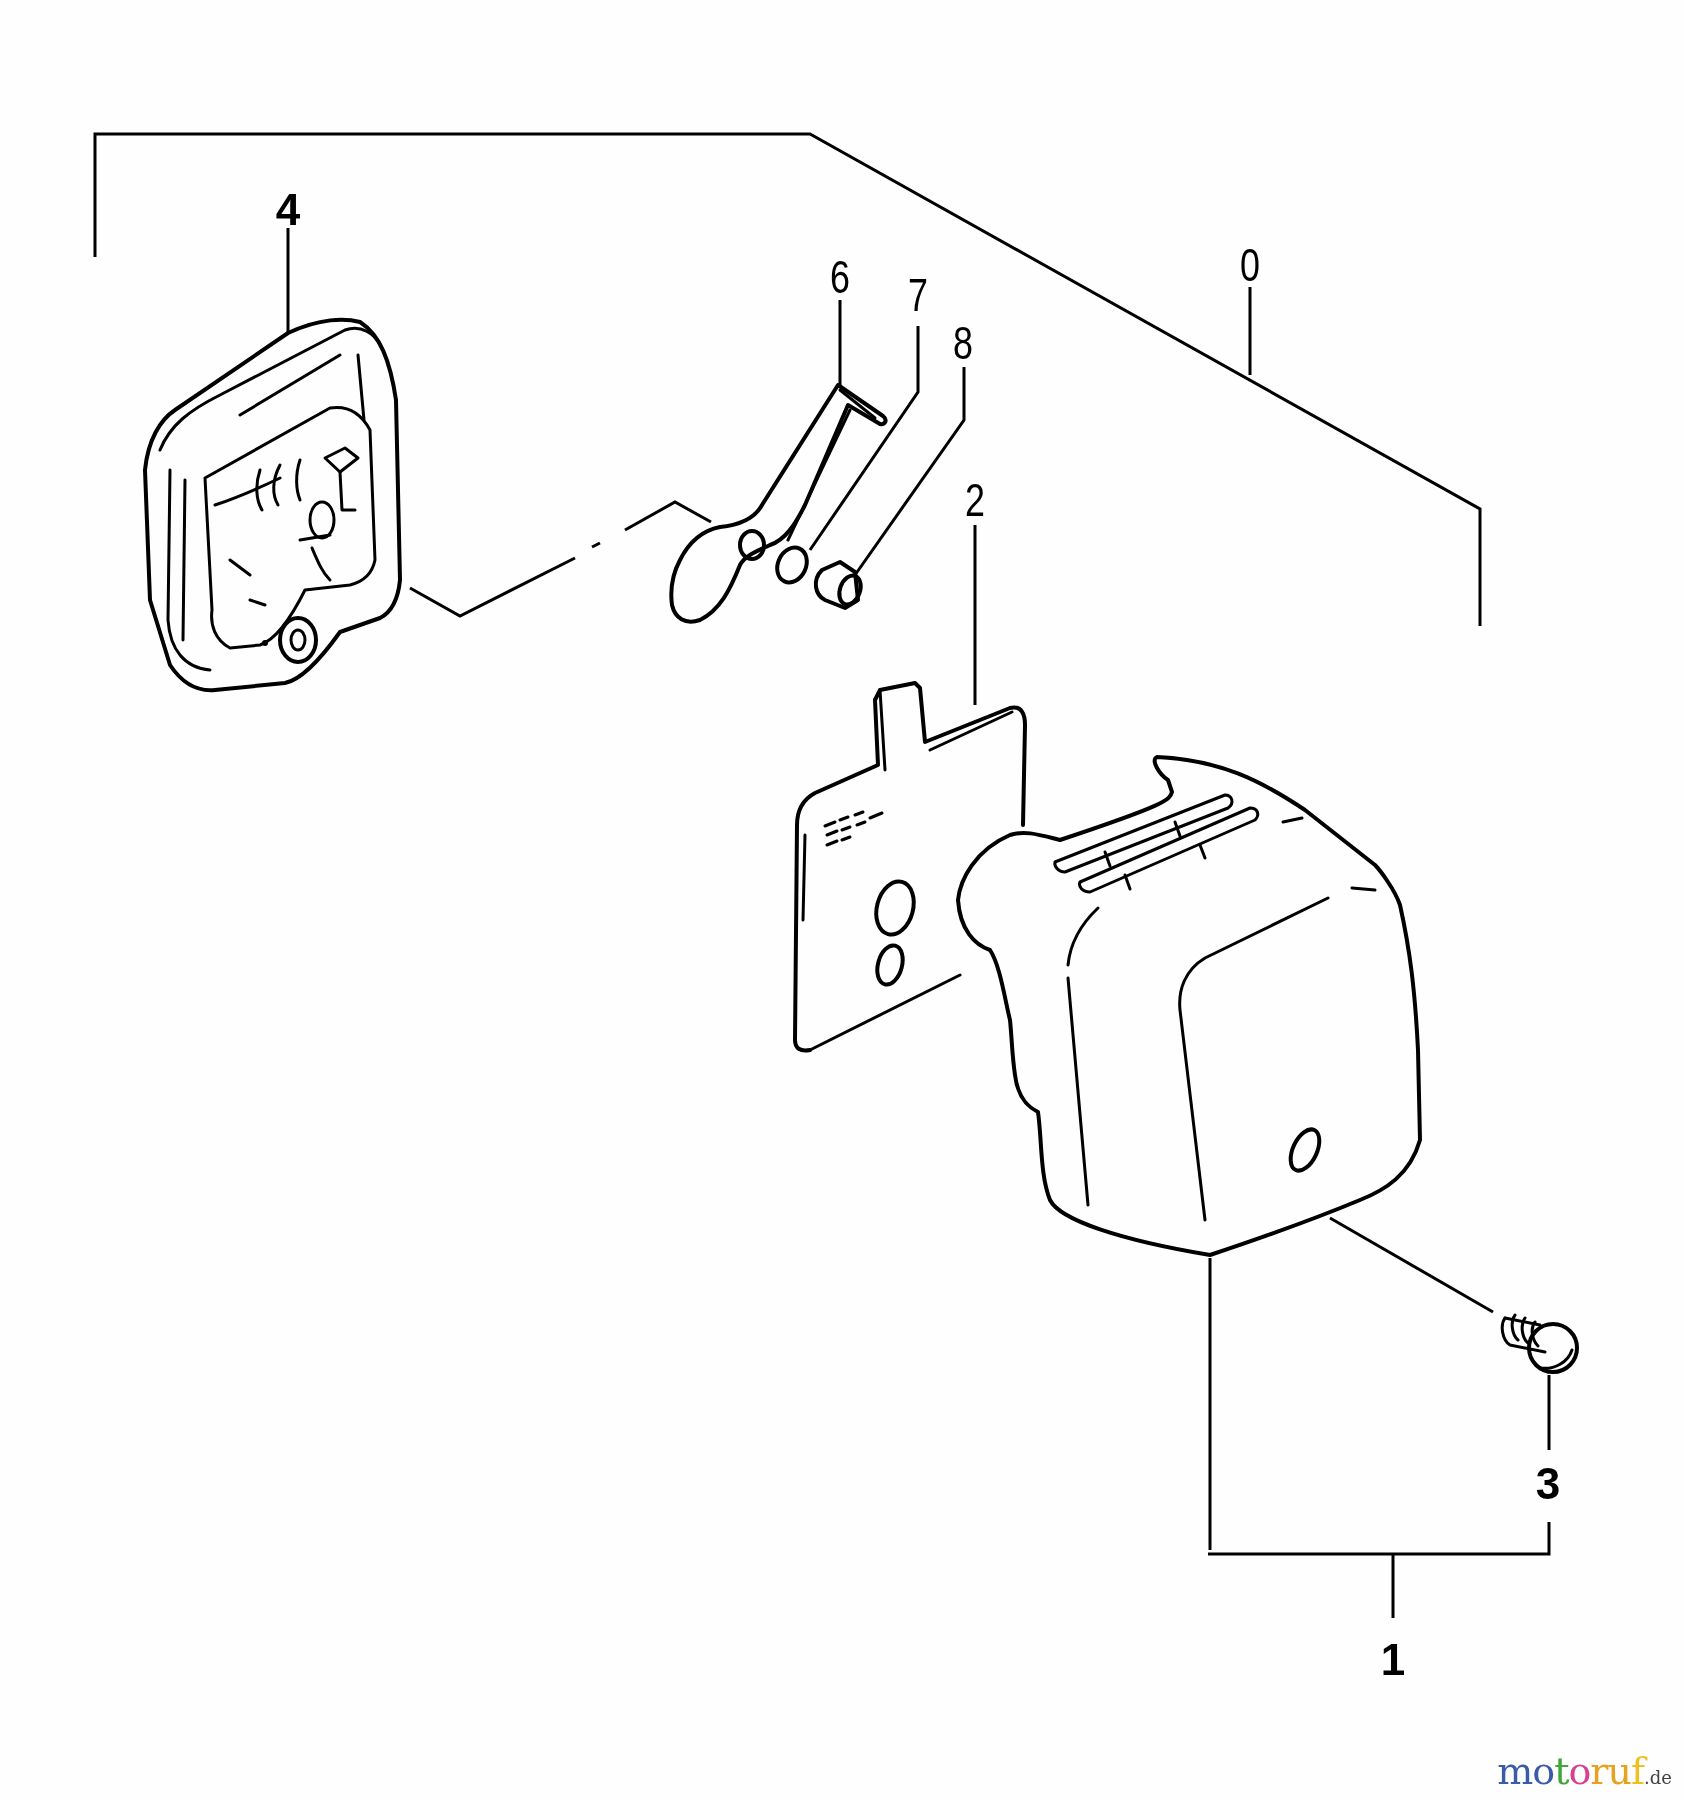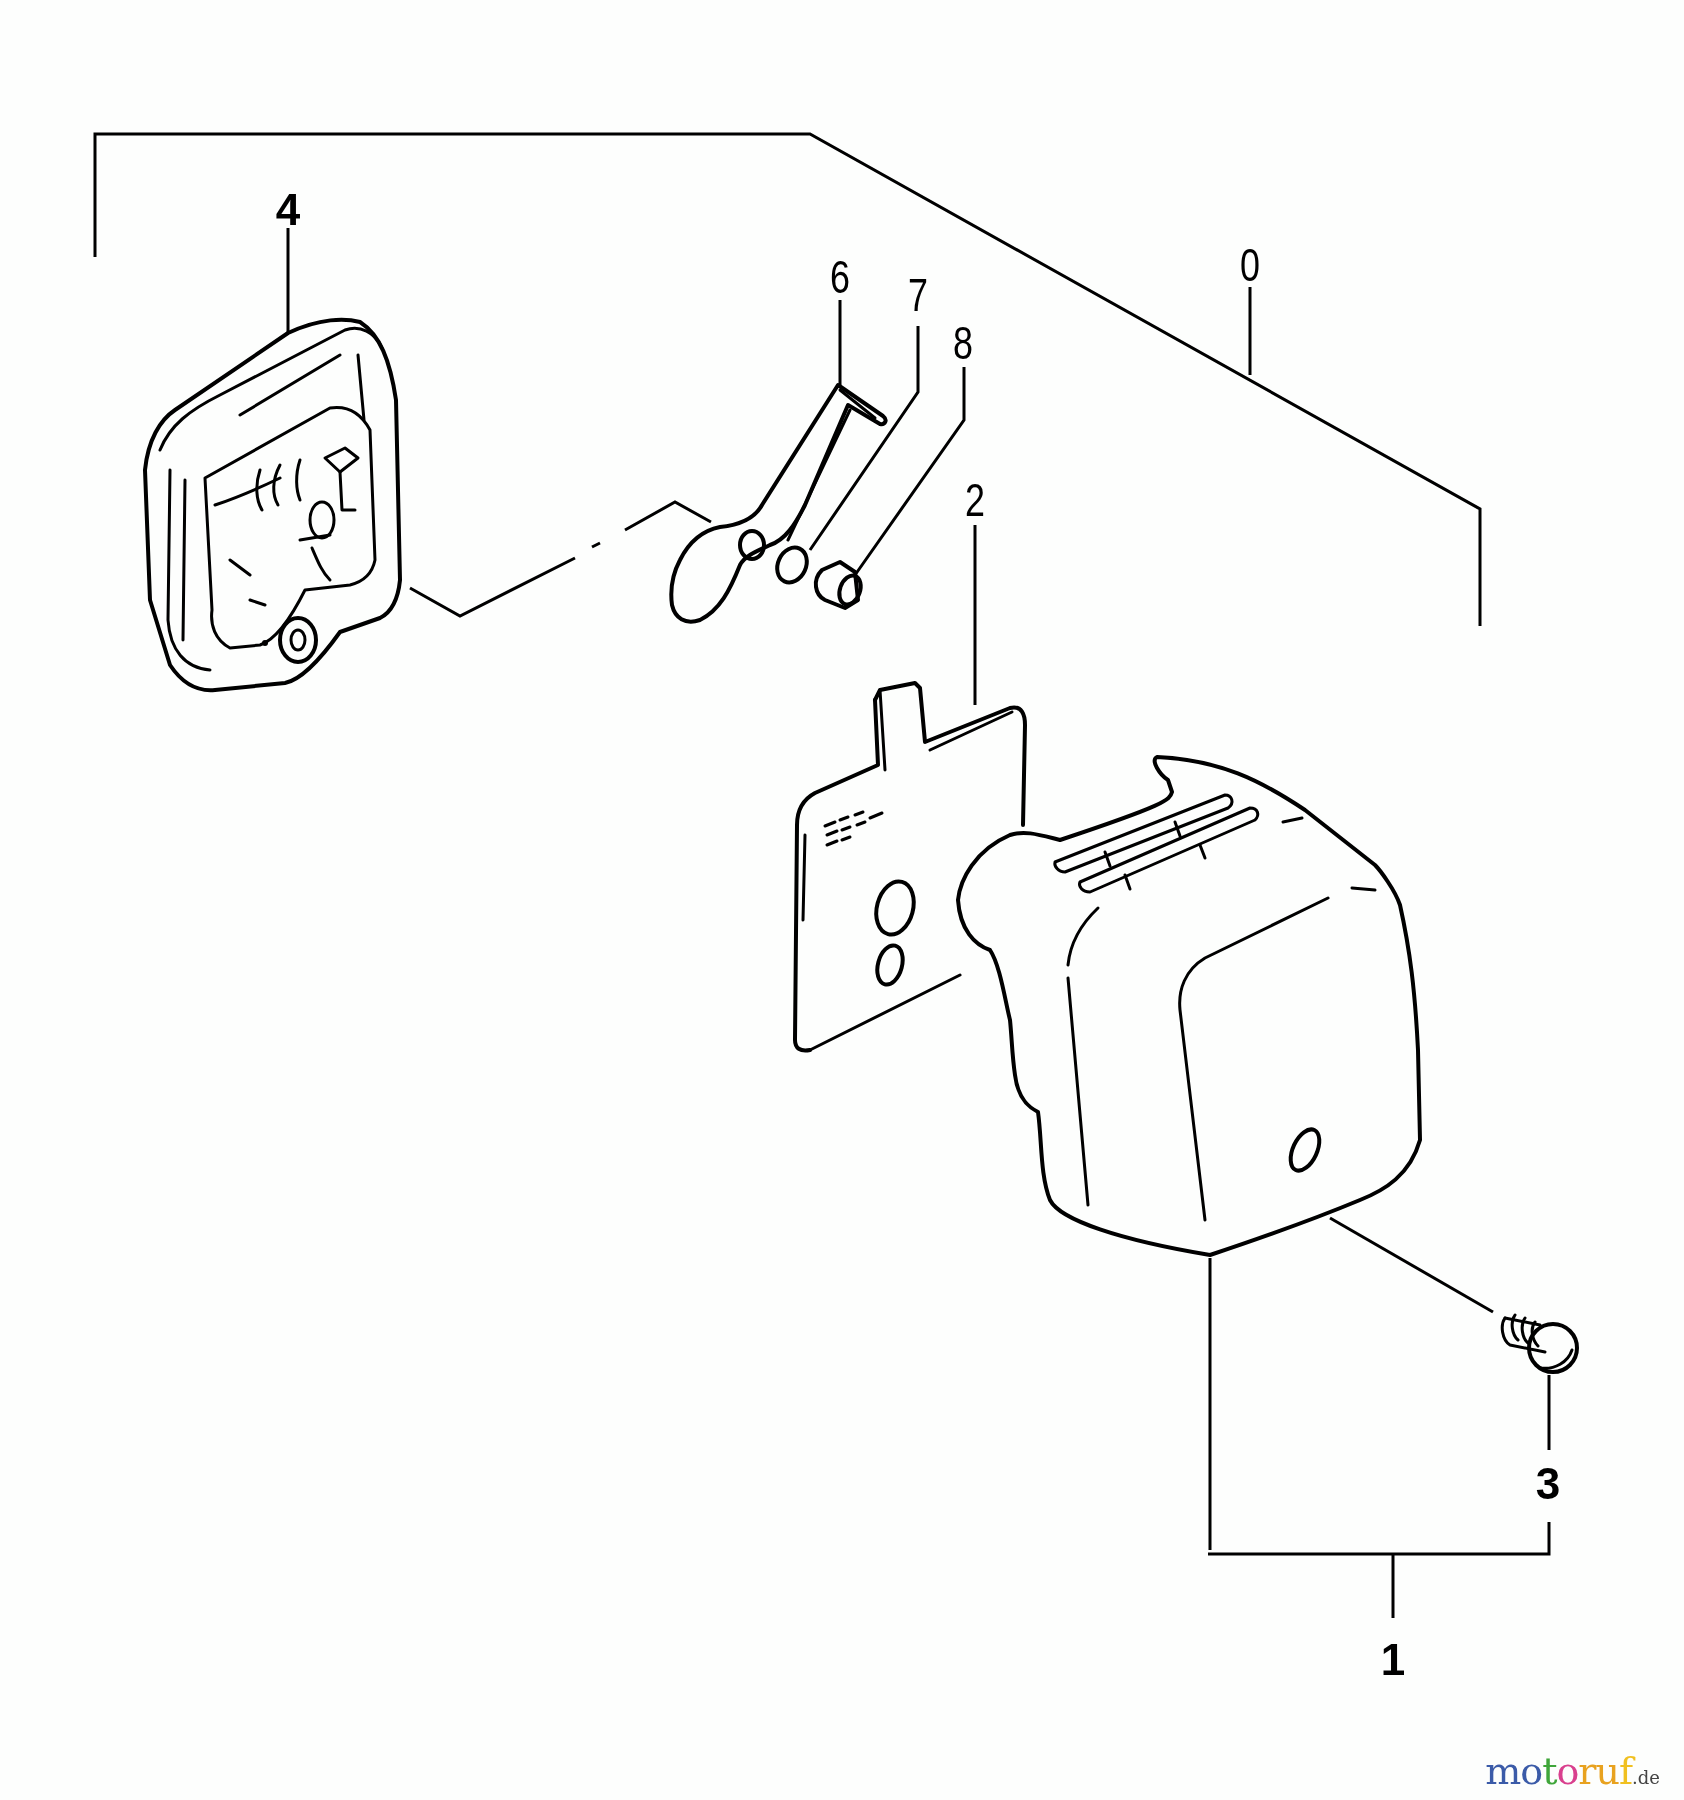--- a/index.html
+++ b/index.html
@@ -6,21 +6,21 @@
   body { width: 1684px; height: 1800px; position: relative; overflow: hidden;
          font-family: "Liberation Sans", sans-serif; }
   #diagram { position: absolute; left: 0; top: 0; width: 1684px; height: 1800px; }
   .stroke { fill: none; stroke: #000; stroke-width: 4; stroke-linecap: round; stroke-linejoin: round; }
   .thin { fill: none; stroke: #000; stroke-width: 3; stroke-linecap: round; stroke-linejoin: round; }
   .leader { fill: none; stroke: #000; stroke-width: 3; stroke-linecap: butt; }
   .callout { position: absolute; font-family: "Liberation Sans", sans-serif; color: #000;
              font-size: 44px; line-height: 1; transform: translateX(-50%); }
   .callout.narrow { transform: translateX(-50%) scaleX(0.78); font-size: 46px; }
   .callout.bold { font-weight: bold; }
-  #watermark { position: absolute; right: 24px; bottom: 10px; font-family: "DejaVu Serif", serif;
+  #watermark { position: absolute; right: 12px; bottom: 10px; font-family: "DejaVu Serif", serif;
                font-size: 38px; letter-spacing: -1px; line-height: 1; }
   #watermark .suffix { font-size: 18px; color: #444; letter-spacing: 0; }
 </style>
 </head>
 <body>
 
 <svg id="diagram" viewBox="0 0 1684 1800" xmlns="http://www.w3.org/2000/svg">
 
   <g>
     <polyline class="leader" points="95,257 95,134 810,134 1480,509 1480,626"></polyline>

